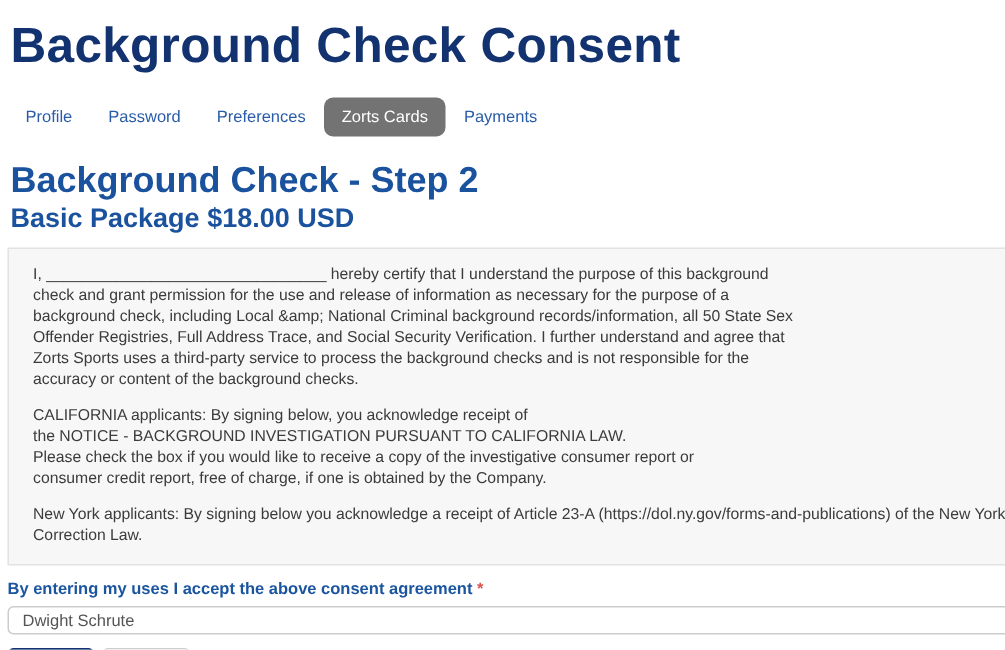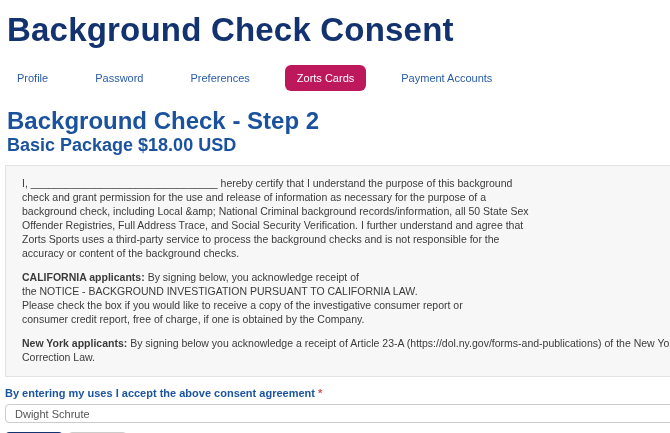--- a/index.html
+++ b/index.html
@@ -15,32 +15,31 @@
     font-size: 33px;
     line-height: 40px;
     font-weight: 700;
     color: #133270;
     letter-spacing: 0.2px;
   }
   .tab-bar {
     display: flex;
     align-items: center;
     margin: 15px 0 0 5px;
-    gap: 23px;
   }
   .tab {
     padding: 7px 12px;
     font-size: 11px;
     color: #2a5ca8;
     border-radius: 6px;
     cursor: pointer;
     white-space: nowrap;
   }
   .tab.active {
-    background: #be185d;
+    background: #737373;
     color: #ffffff;
     font-weight: 400;
   }
   .section-heading {
     margin: 18px 0 0 7px;
     font-size: 24px;
     line-height: 23px;
     font-weight: 700;
     color: #1b529e;
   }
@@ -59,21 +58,21 @@
     padding: 10px 16px 12px 16px;
   }
   .consent-panel p {
     margin: 0 0 10px 0;
     font-size: 10.5px;
     line-height: 14px;
     color: #3b3b3b;
   }
   .consent-panel p:last-child { margin-bottom: 0; }
   .pre-lines { white-space: pre-line; }
-  .lead-bold { font-weight: 700; }
+  .lead-bold { font-weight: 400; }
   .form-label {
     margin: 10px 0 0 5px;
     font-size: 11px;
     font-weight: 700;
     color: #1b55a0;
     line-height: 13px;
   }
   .required-marker { color: #d9534f; font-weight: 700; }
   .name-input {
     display: block;
@@ -115,21 +114,21 @@
 </head>
 <body>
 
 <h1 class="page-title">Background Check Consent</h1>
 
 <nav class="tab-bar">
   <div class="tab">Profile</div>
   <div class="tab">Password</div>
   <div class="tab">Preferences</div>
   <div class="tab active">Zorts Cards</div>
-  <div class="tab">Payment Accounts</div>
+  <div class="tab">Payments</div>
 </nav>
 
 <h2 class="section-heading">Background Check - Step 2</h2>
 <h3 class="section-subheading">Basic Package $18.00 USD</h3>
 
 <div class="consent-panel">
   <p>
     <span class="pre-lines">I, ________________________________ hereby certify that I understand the purpose of this background
 check and grant permission for the use and release of information as necessary for the purpose of a
 background check, including Local &amp;amp; National Criminal background records/information, all 50 State Sex

